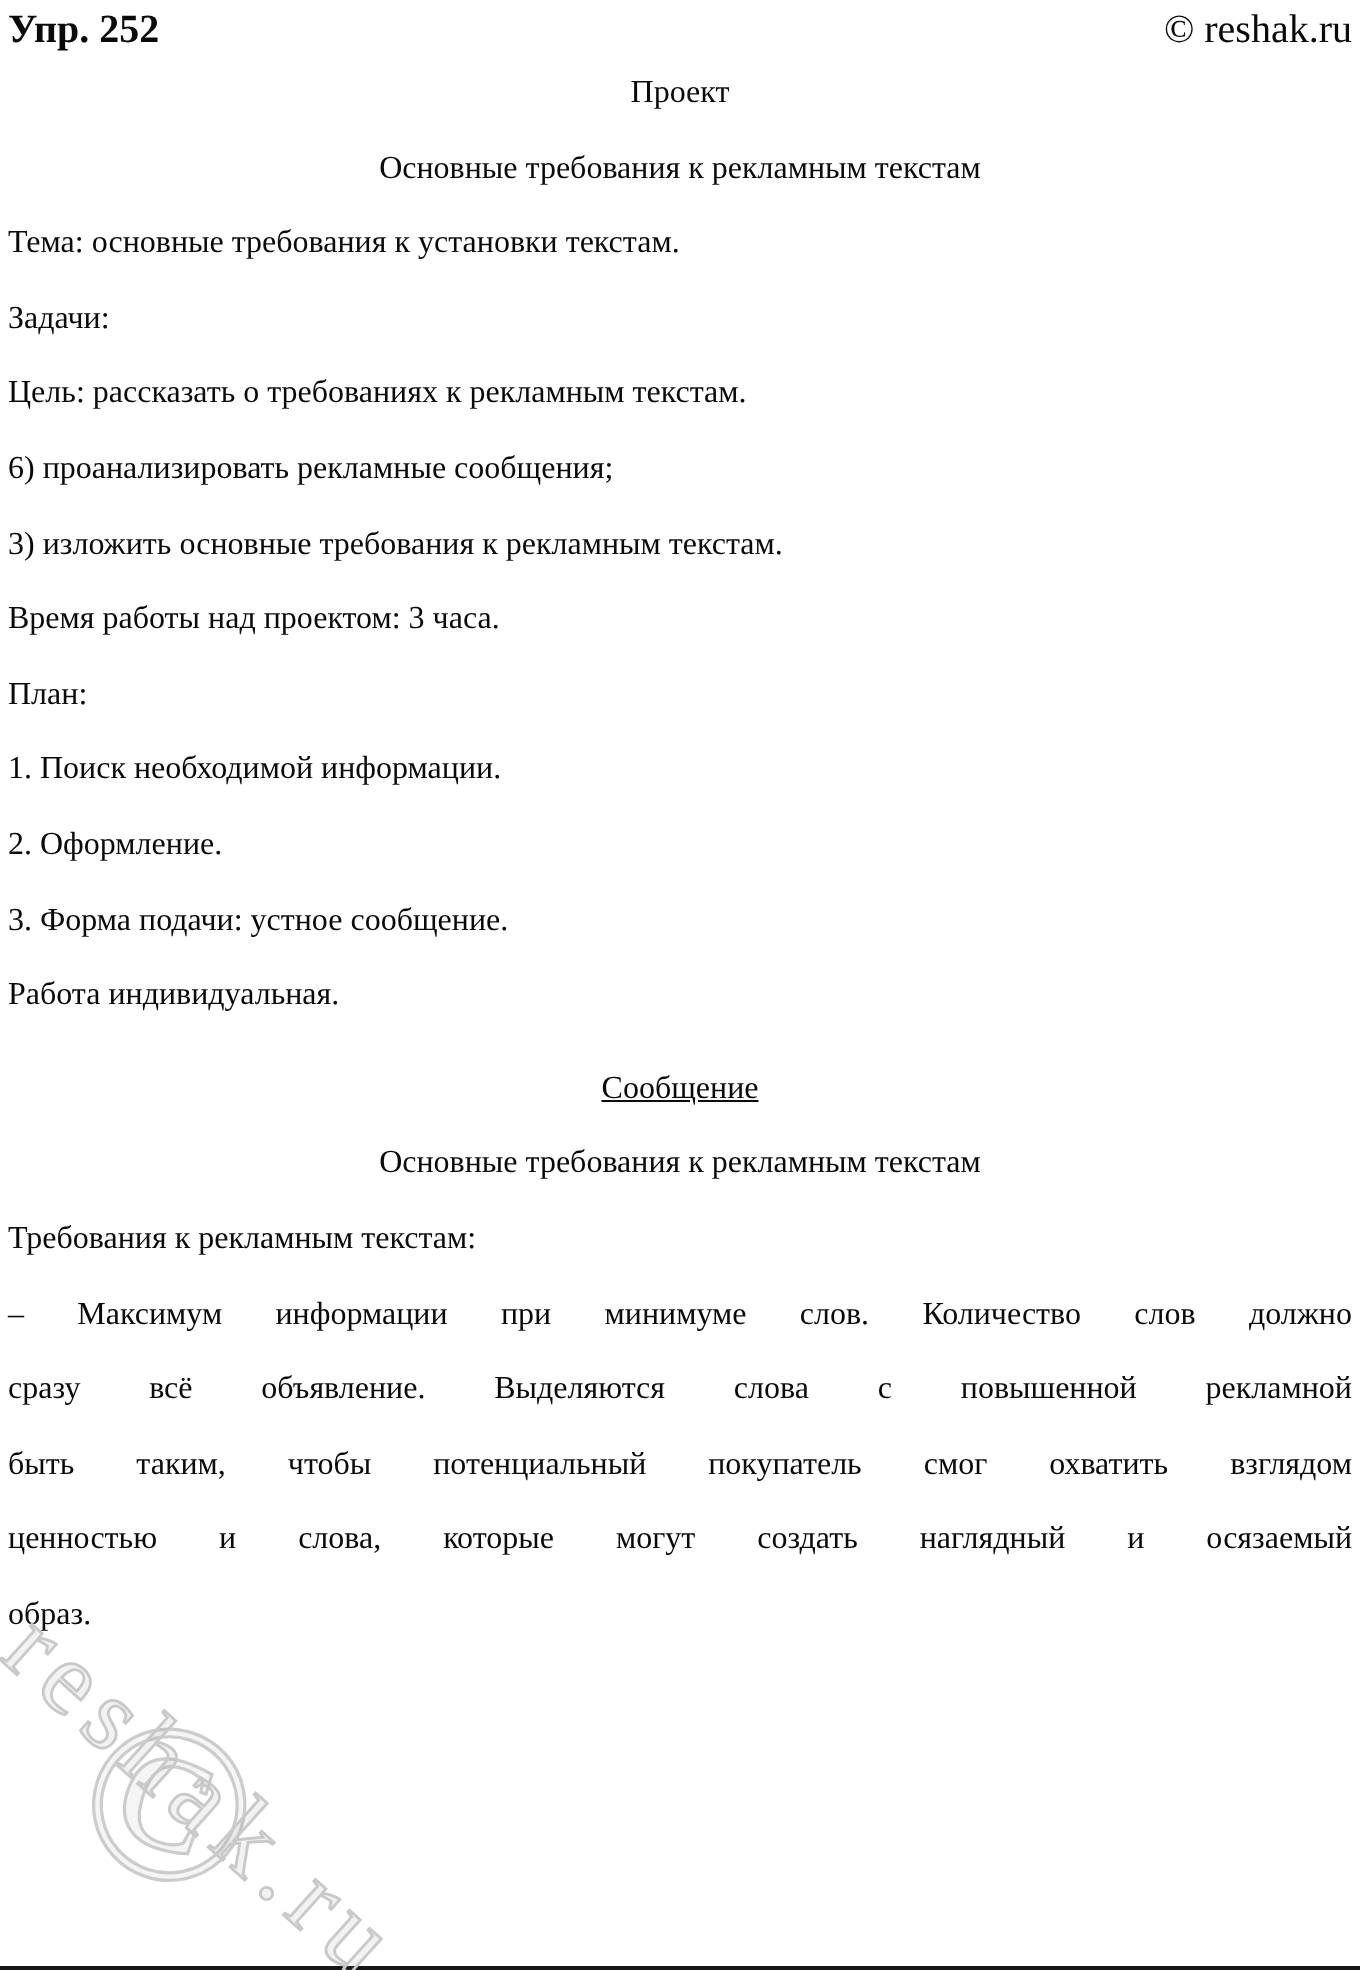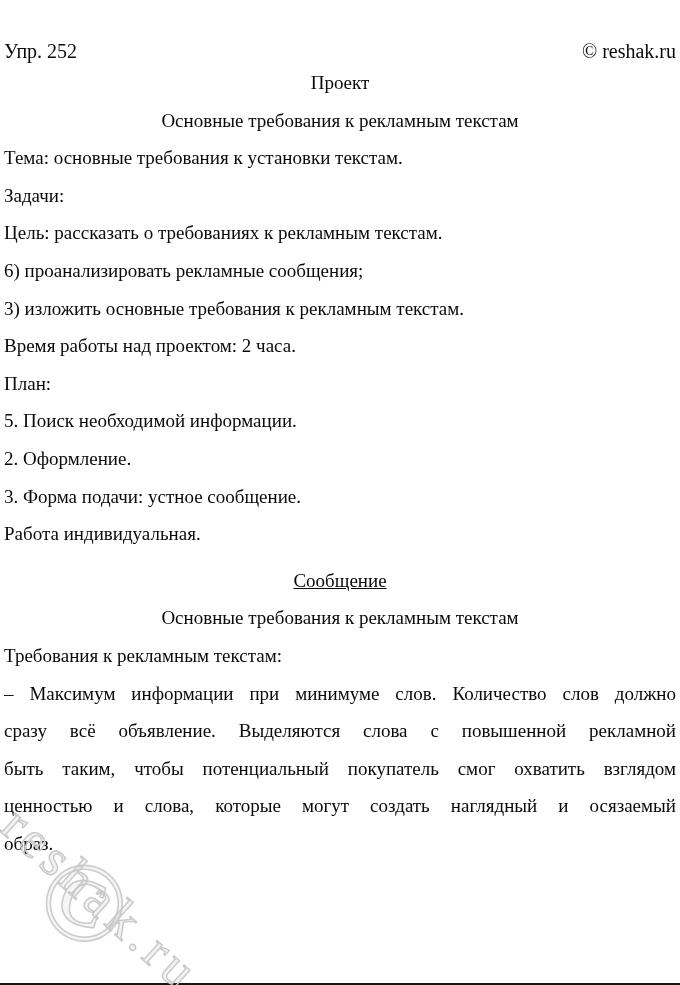--- a/index.html
+++ b/index.html
@@ -14,26 +14,26 @@
     color: #0a0a0a;
     overflow: hidden;
   }
   .header {
     display: flex;
     justify-content: space-between;
     align-items: baseline;
     font-size: 20px;
     line-height: 26px;
   }
-  .exercise { font-weight: normal; margin-top: 36px; }
+  .exercise { font-weight: bold; }
   .content { position: relative; z-index: 1; }
   .block { margin: 0; }
   .block.gap { margin-top: 9px; text-decoration: underline; }
   .line {
-    font-size: 19px;
+    font-size: 16px;
     line-height: 37.6px;
     white-space: normal;
   }
   .line.center { text-align: center; }
   .line.stretch {
     text-align: justify;
     text-align-last: justify;
   }
   .watermark {
     position: absolute;
@@ -95,27 +95,27 @@
       <div class="block">
         <div class="line">Цель: рассказать о требованиях к рекламным текстам.</div>
       </div>
       <div class="block">
         <div class="line">6) проанализировать рекламные сообщения;</div>
       </div>
       <div class="block">
         <div class="line">3) изложить основные требования к рекламным текстам.</div>
       </div>
       <div class="block">
-        <div class="line">Время работы над проектом: 2 часа.</div>
+        <div class="line">Время работы над проектом: 3 часа.</div>
       </div>
       <div class="block">
         <div class="line">План:</div>
       </div>
       <div class="block">
-        <div class="line">5. Поиск необходимой информации.</div>
+        <div class="line">1. Поиск необходимой информации.</div>
       </div>
       <div class="block">
         <div class="line">2. Оформление.</div>
       </div>
       <div class="block">
         <div class="line">3. Форма подачи: устное сообщение.</div>
       </div>
       <div class="block">
         <div class="line">Работа индивидуальная.</div>
       </div>

